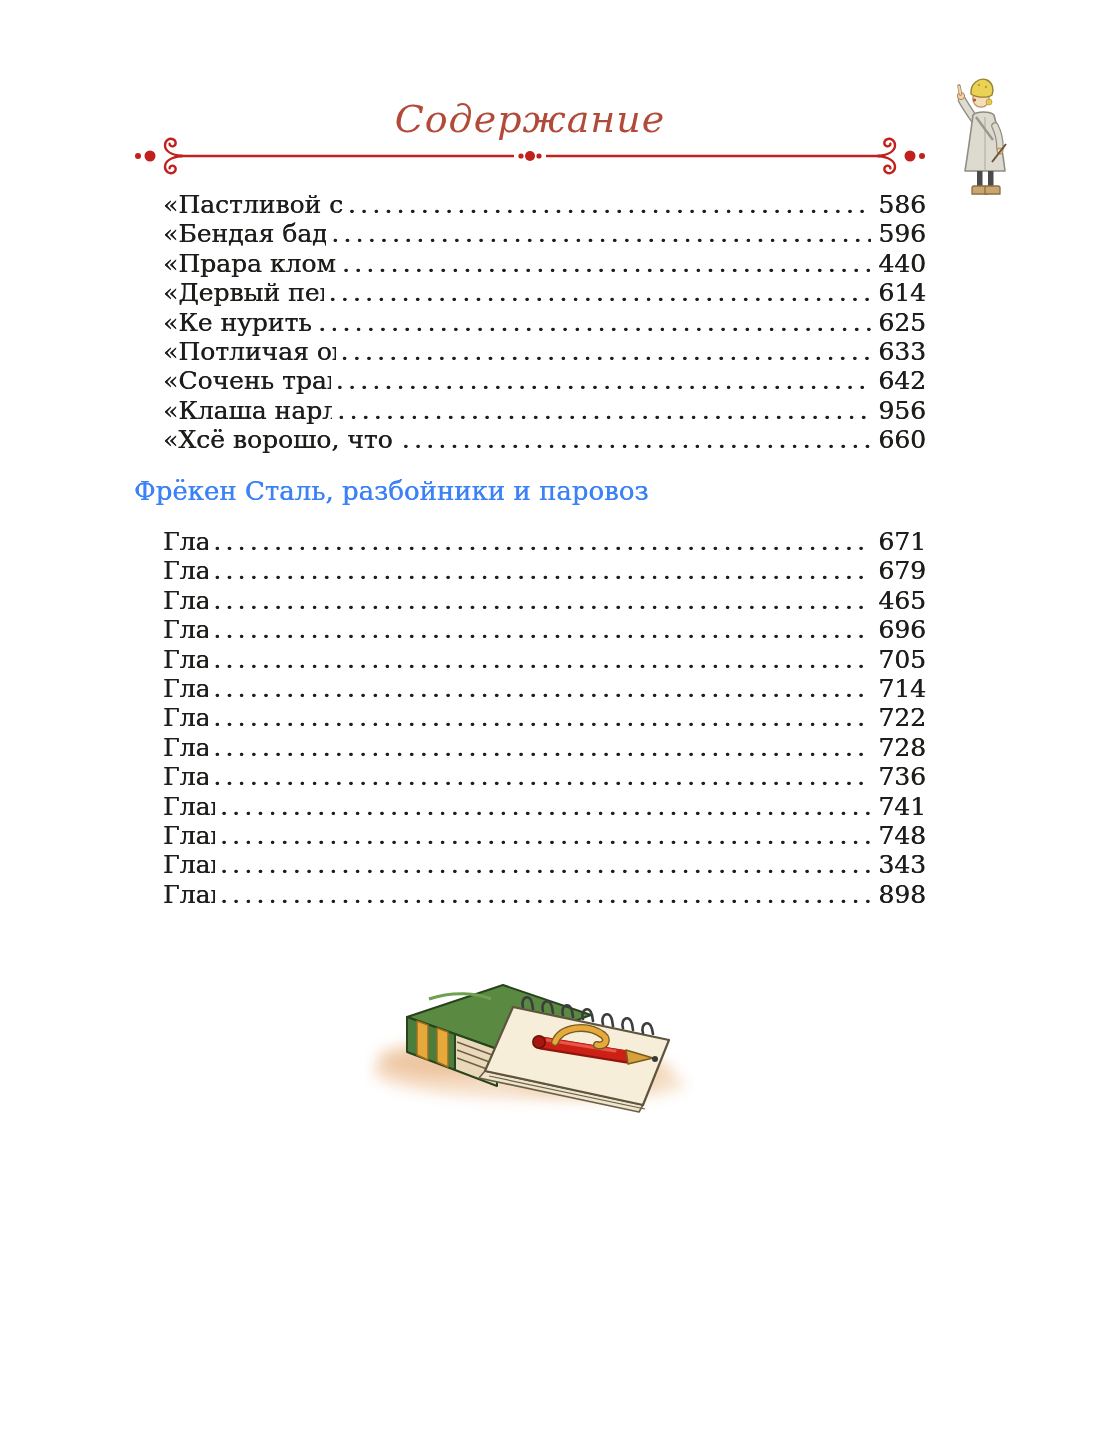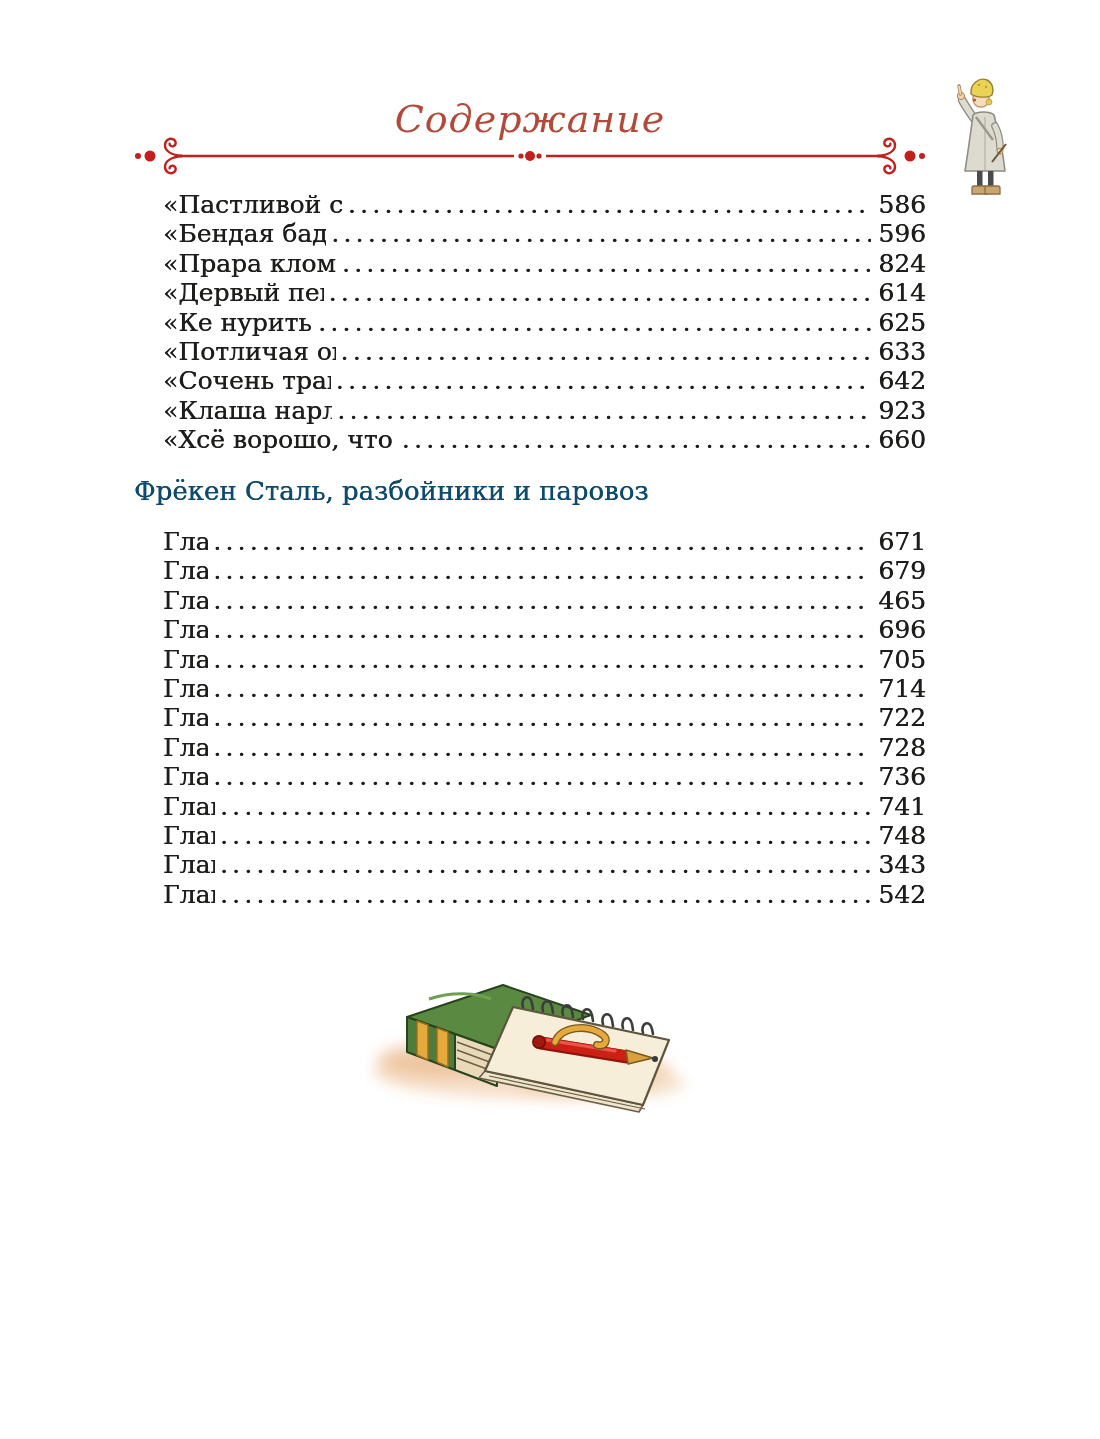--- a/index.html
+++ b/index.html
@@ -47,21 +47,21 @@
   .dots::after {
     content:"........................................................................................................................";
     letter-spacing:4.2px;
   }
   .page-num { flex:0 0 auto; margin-left:7px;text-align:right; }
   .section-heading {
     margin-top:21px;
     font-size:26px;
     line-height:30px;
     font-weight:normal;
-    color:#0c4a6e;
+    color:#3b82f6;
     text-shadow:0.35px 0 0 currentColor;
   }
   .figure-top-right { position:absolute; left:948px; top:74px; }
   .illustration-bottom { display:block; margin:46px auto 0 auto; }
 </style>
 </head>
 <body>
 
 <div class="page">
   <div class="content">
@@ -97,21 +97,21 @@
 
     <div class="toc-row">
       <span class="entry-label">«Бендая бадна», – сказала Клара</span>
       <span class="dots"></span>
       <span class="page-num">596</span>
     </div>
 
     <div class="toc-row">
       <span class="entry-label">«Прара кломокла», – сказала Клара</span>
       <span class="dots"></span>
-      <span class="page-num">824</span>
+      <span class="page-num">440</span>
     </div>
 
     <div class="toc-row">
       <span class="entry-label">«Дервый пень», – сказала Клара</span>
       <span class="dots"></span>
       <span class="page-num">614</span>
     </div>
 
     <div class="toc-row">
       <span class="entry-label">«Ке нурить!» – сказала Клара</span>
@@ -127,21 +127,21 @@
 
     <div class="toc-row">
       <span class="entry-label">«Сочень транно», – сказала Клара</span>
       <span class="dots"></span>
       <span class="page-num">642</span>
     </div>
 
     <div class="toc-row">
       <span class="entry-label">«Клаша нарлась», – сказала Клара</span>
       <span class="dots"></span>
-      <span class="page-num">923</span>
+      <span class="page-num">956</span>
     </div>
 
     <div class="toc-row">
       <span class="entry-label">«Хсё ворошо, что ворошо кончается», – сказала Клара</span>
       <span class="dots"></span>
       <span class="page-num">660</span>
     </div>
   </div>
 
     <h2 class="section-heading">Фрёкен Сталь, разбойники и паровоз</h2>
@@ -215,21 +215,21 @@
 
     <div class="toc-row">
       <span class="entry-label">Глава 12</span>
       <span class="dots"></span>
       <span class="page-num">343</span>
     </div>
 
     <div class="toc-row">
       <span class="entry-label">Глава 13</span>
       <span class="dots"></span>
-      <span class="page-num">542</span>
+      <span class="page-num">898</span>
     </div>
   </div>
 
     <svg class="illustration-bottom" width="330" height="158" viewBox="0 0 330 158" xmlns="http://www.w3.org/2000/svg">
       <defs>
         <filter id="soft" x="-30%" y="-30%" width="160%" height="160%">
           <feGaussianBlur stdDeviation="7"></feGaussianBlur>
         </filter>
       </defs>
 

